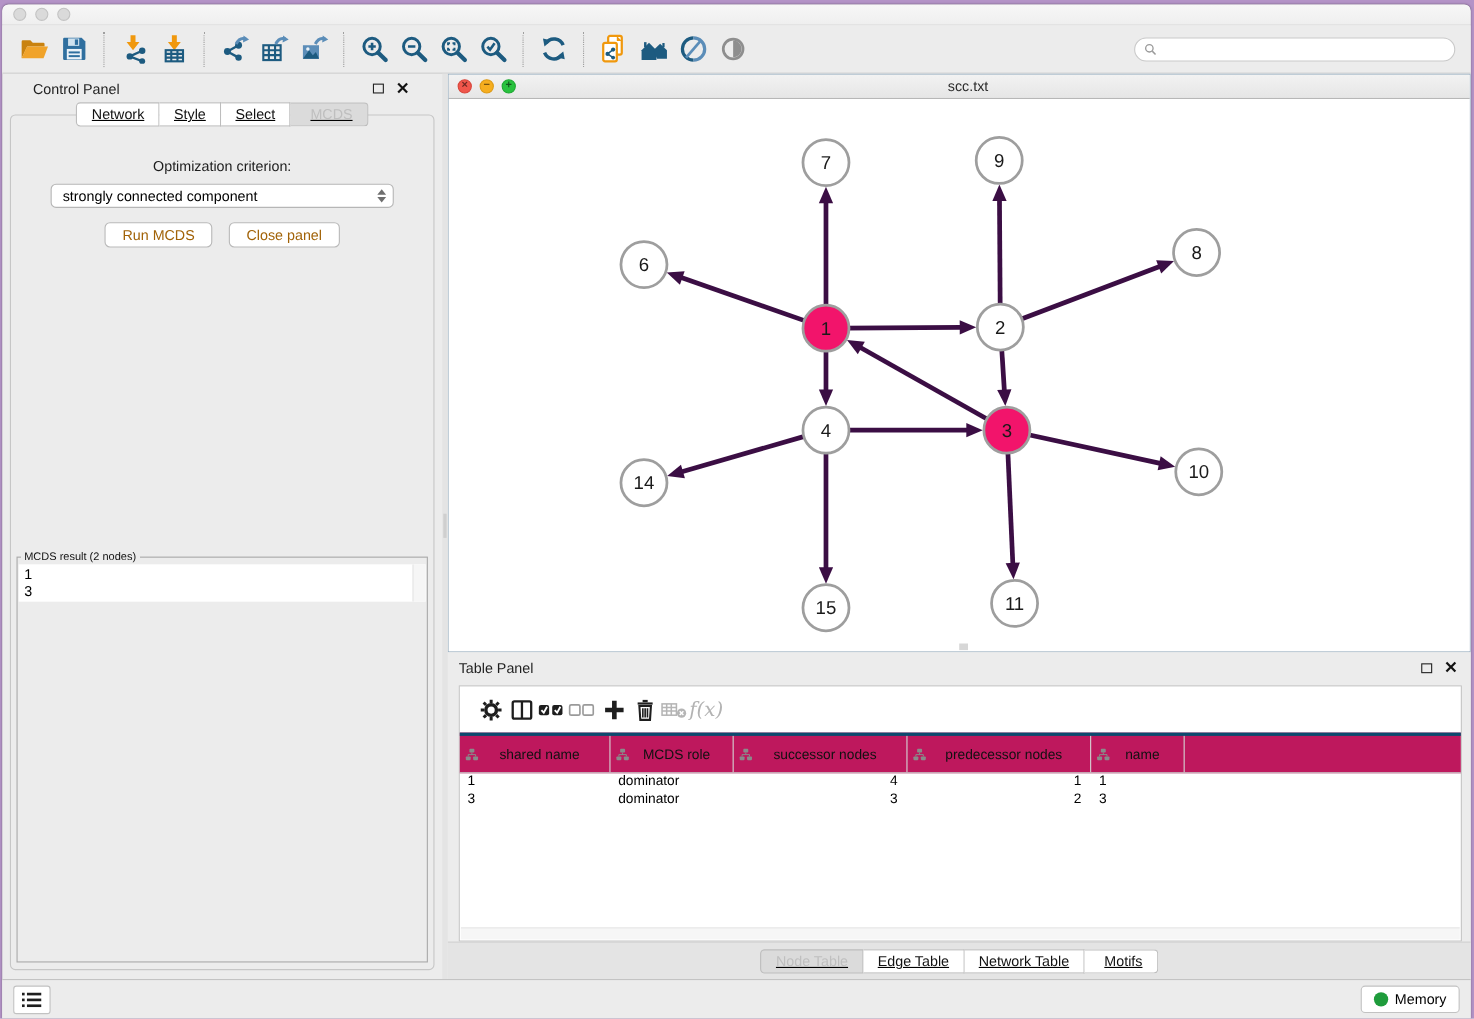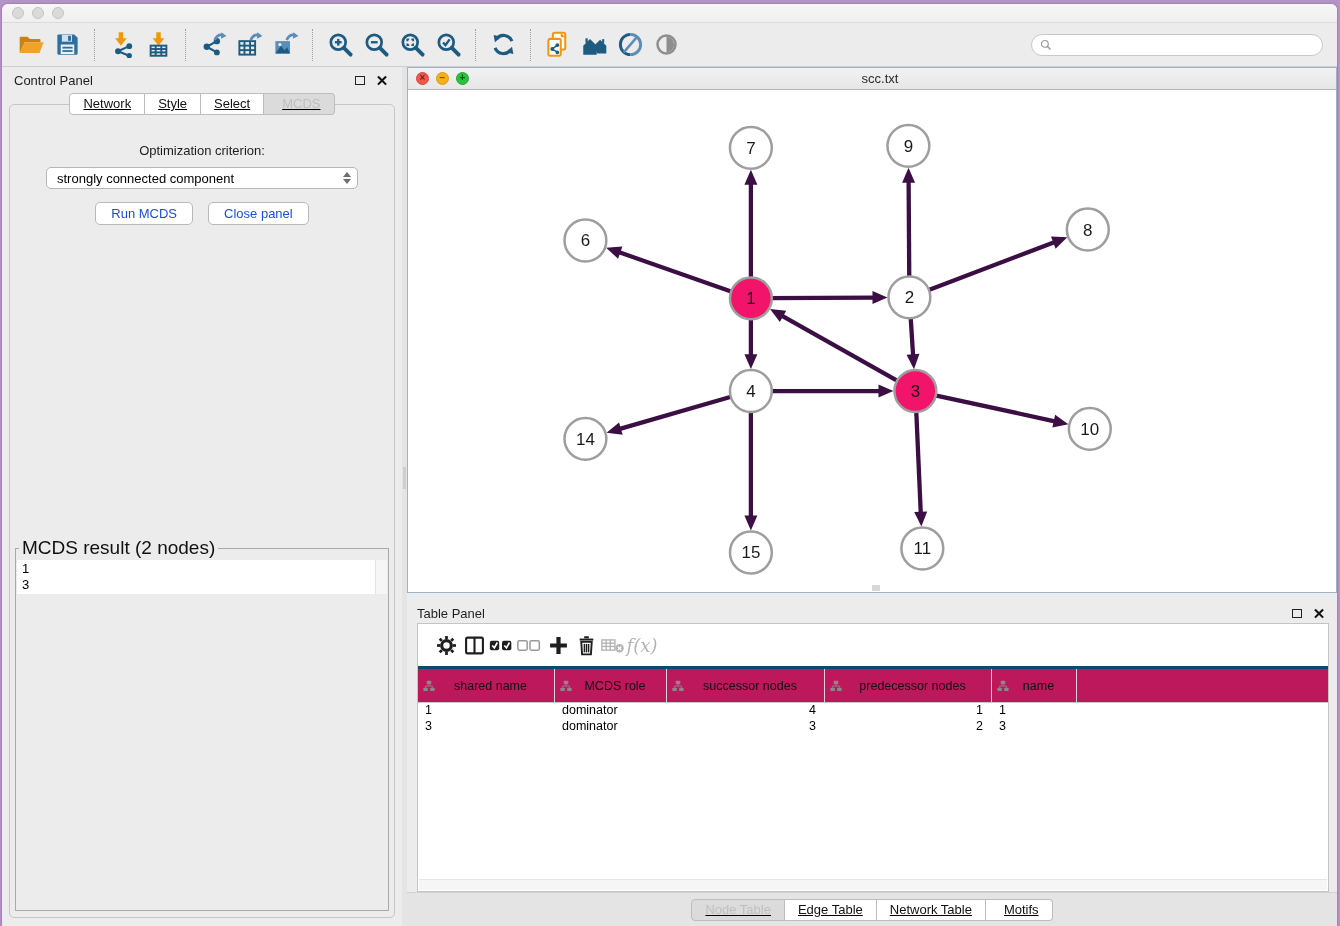--- a/index.html
+++ b/index.html
@@ -28,21 +28,21 @@
   .search-wrap { margin-left:auto; margin-right:8px; width:292px; height:22px; background:#fff;
     border:1px solid #C9C9C9; border-radius:11px; display:flex; align-items:center; padding:0 8px; }
   .search-wrap svg { width:12px; height:12px; flex:0 0 auto; }
   .search-wrap input { border:none; outline:none; flex:1; margin-left:5px; font-size:13px; background:transparent; }
 
   
   .main { flex:1; display:flex; min-height:0; }
 
   
   .control-panel { width:400px; flex:0 0 400px; display:flex; flex-direction:column; padding-bottom:4px; }
-  .panel-head { height:26px; display:flex; align-items:center; padding:0 12px; font-size:13px; color:#1F1F1F; }
+  .panel-head { height:26px; display:flex; align-items:center; padding:0 28px; font-size:13px; color:#1F1F1F; }
   .panel-head .spacer { flex:1; }
   .mini-icon { width:16px; height:16px; display:flex; align-items:center; justify-content:center;
     margin-left:6px; color:#222; }
   .float-box { width:10px; height:9px; border:1.5px solid #222; display:inline-block; }
   .close-x { font-size:15px; font-weight:bold; line-height:1; color:#111; }
 
   .seg-tabs { display:flex; justify-content:center; position:relative; z-index:2;text-decoration:underline; }
   .seg { border:1px solid #BDBDBD; border-left:none; background:#fff; font-size:13px;
     padding:2px 13px; color:#111; line-height:16px; cursor:default; }
   .seg:first-child { border-left:1px solid #BDBDBD; border-radius:4px 0 0 4px; }
@@ -54,25 +54,25 @@
   .opt-label { text-align:center; font-size:13px; color:#1C1C1C; margin-top:16px; }
   .combo { width:312px; height:22px; margin:9px auto 0; background:#fff; border:1px solid #B6B6B6;
     border-radius:5px; display:flex; align-items:center; padding-left:10px; font-size:13px; position:relative; }
   .combo .stepper { position:absolute; right:6px; top:0; bottom:0; display:flex; flex-direction:column;
     justify-content:center; gap:2px; }
   .combo .stepper i { width:0; height:0; border-left:4px solid transparent; border-right:4px solid transparent; }
   .combo .stepper .up { border-bottom:5px solid #6E6E6E; }
   .combo .stepper .dn { border-top:5px solid #6E6E6E; }
   .btn-row { display:flex; justify-content:center; gap:15px; margin-top:13px; }
   .push-btn { background:#fff; border:1px solid #B9B9B9; border-radius:5px; font-size:13px;
-    padding:3px 15px; color:#1d4ed8; font-family:"Liberation Sans",sans-serif; }
+    padding:3px 15px; color:#a16207; font-family:"Liberation Sans",sans-serif; }
 
   .result-group { margin:auto 5px 6px; height:374px; border:1px solid #A9A9A9; background:#ECECEC;
     padding:1px; }
-  .result-group legend { font-size:19px; padding:0 3px; margin-left:2px; color:#111; }
+  .result-group legend { font-size:10px; padding:0 3px; margin-left:2px; color:#111; }
   .result-area { position:relative; background:#fff; height:100%; overflow:hidden; }
   .result-area pre { font-family:"Liberation Sans",sans-serif; font-size:13px; line-height:16px;
     padding:1px 5px; color:#000; }
   .vtrack { position:absolute; top:0; right:0; bottom:0; width:12px; background:#F6F6F6;
     border-left:1px solid #E4E4E4; }
 
   .vsplit { width:5px; flex:0 0 5px; background:#E4E4E4; position:relative; }
   .vsplit .grip { position:absolute; top:400px; left:1px; width:3px; height:22px; background:#CFCFCF; }
 
   
@@ -86,21 +86,21 @@
   .nlight.red { background:#F0564B; border:1px solid #D8453B; }
   .nlight.yel { background:#F6AE1F; border:1px solid #DE9A14; }
   .nlight.grn { background:#28C23E; border:1px solid #1EA832; }
   .net-title { position:absolute; left:16px; right:0; text-align:center; font-size:13px; color:#2B2B2B; }
   .net-canvas { flex:1; position:relative; background:#fff; }
   .net-canvas svg { width:100%; height:100%; display:block; }
   .canvas-grip { position:absolute; bottom:1px; left:50%; width:8px; height:6px; background:#D7D7D7; }
 
   
   .table-panel { flex:1; background:#ECECEC; display:flex; flex-direction:column; min-height:0; }
-  .table-panel .panel-head { padding:0 10px; height:28px;align-items:flex-end; }
+  .table-panel .panel-head { padding:0 10px; height:28px; }
   .table-box { margin:2px 8px 0 10px; background:#fff; border:1px solid #C4C4C4; flex:1; min-height:0;
     display:flex; flex-direction:column; position:relative; }
   .table-toolbar { height:42px; display:flex; align-items:center; padding:0 14px; }
   .ttbtn { border:none; background:transparent; width:28px; height:28px; display:flex; align-items:center; justify-content:center; }
   .ttbtn svg { width:21px; height:21px; }
   .ttbtn.wide svg { width:30px; }
   .fx-label { font-family:"DejaVu Serif", serif; font-style:italic; font-size:18px; color:#B3B3B3; }
   .grid-head { display:flex; height:37px; background:#be185d; border-top:3px solid #0c4a6e; border-bottom:1px solid #C9C9C9; }
   .gh-cell { display:flex; align-items:center; border-right:1px solid #D5D5D5; font-size:12.5px; color:#111;
     position:relative; padding-left:5px; }
@@ -587,13 +587,31 @@
               <div class="seg active">Node Table</div>
               <div class="seg">Edge Table</div>
               <div class="seg">Network Table</div>
               <div class="seg">Motifs</div>
             </div>
         </div>
       </div>
     </div>
   </div>
 
+  <div class="statusbar">
+    <button class="list-btn">
+        <svg viewBox="0 0 20 16" width="20" height="16">
+          <g fill="#1E1E1E">
+            <rect x="1" y="1.5" width="2.4" height="2.4"></rect>
+            <rect x="5.5" y="1.5" width="13" height="2.4"></rect>
+            <rect x="1" y="6.8" width="2.4" height="2.4"></rect>
+            <rect x="5.5" y="6.8" width="13" height="2.4"></rect>
+            <rect x="1" y="12.1" width="2.4" height="2.4"></rect>
+            <rect x="5.5" y="12.1" width="13" height="2.4"></rect>
+          </g>
+        </svg>
+      </button>
+    <button class="memory-btn">
+      <span class="mem-dot"></span>
+      <span>Memory</span>
+    </button>
+  </div>
 </div>
 
 </body></html>

